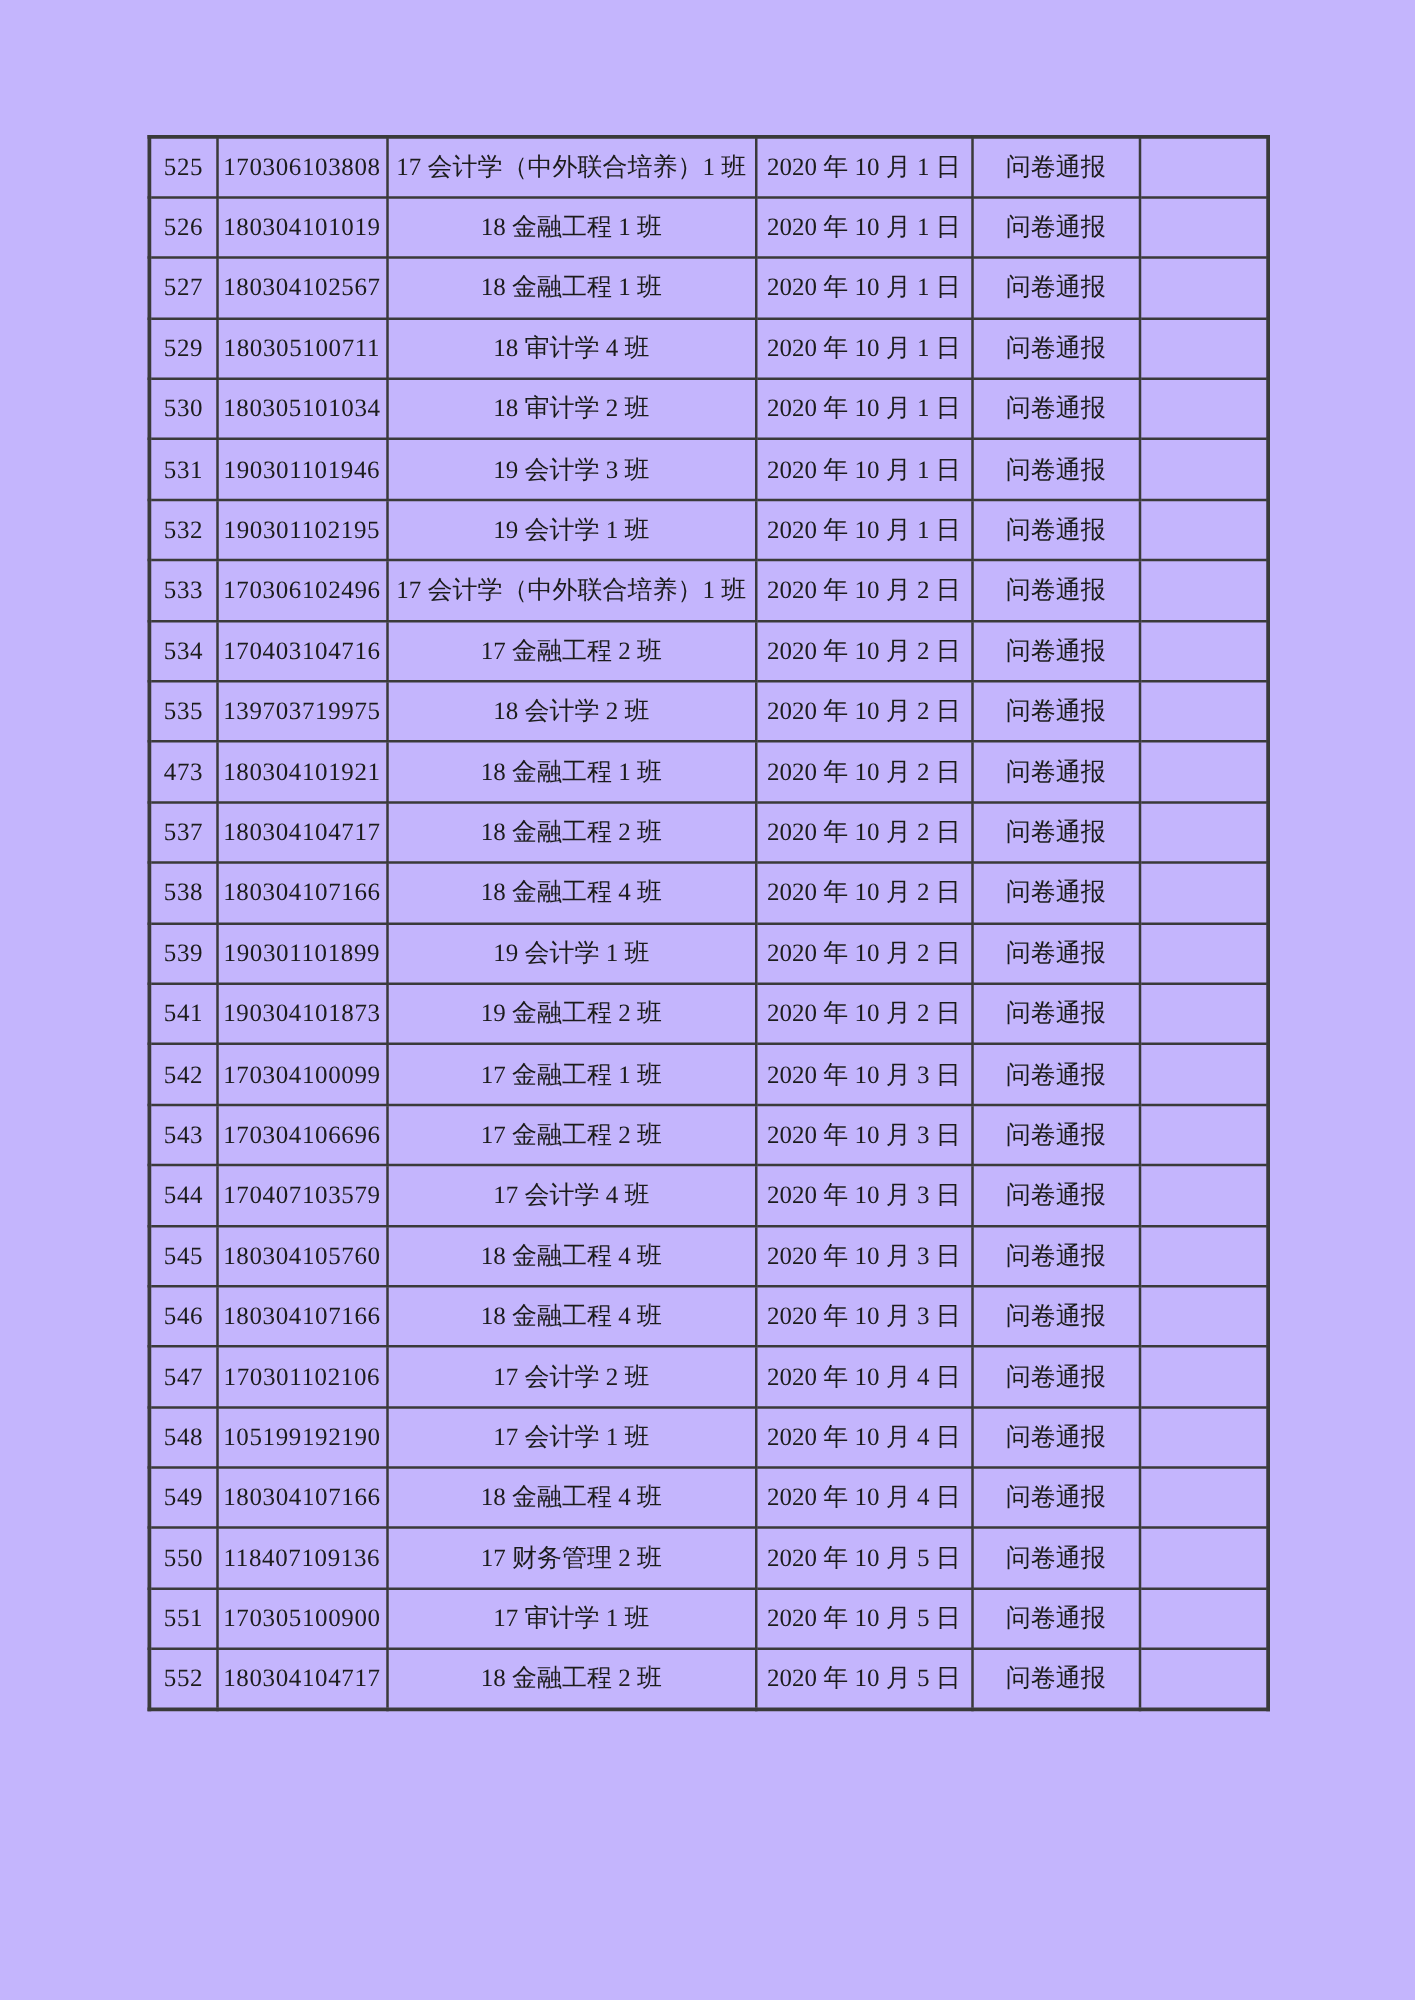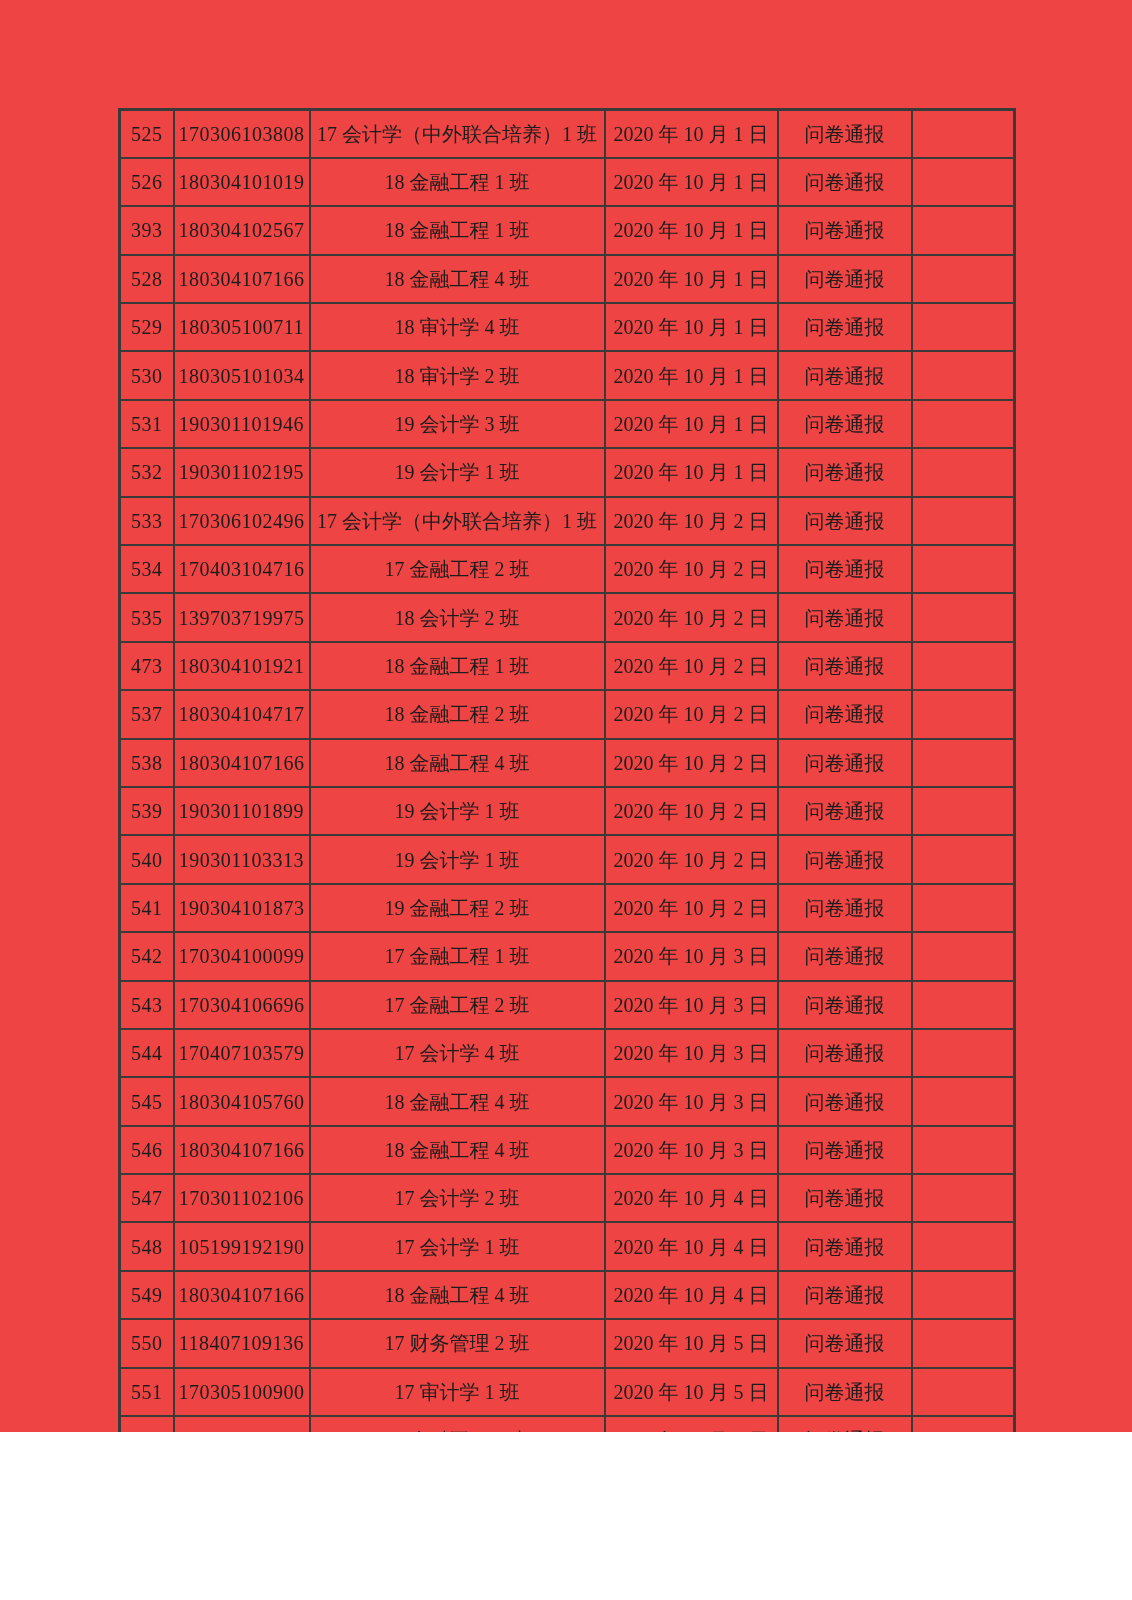--- a/index.html
+++ b/index.html
@@ -3,22 +3,22 @@
 <meta charset="utf-8">
 <style>
   html, body {
     margin: 0;
     padding: 0;
     background: #ffffff;
   }
   .page {
     position: relative;
     width: 1132px;
-    height: 1432px;
-    background: #ef4444;
+    height: 1600px;
+    background: #c4b5fd;
     font-family: "Liberation Serif", "DejaVu Serif", serif;
     color: #1c1c1c;
     overflow: hidden;
   }
   table.data-table {
     position: absolute;
     left: 118px;
     top: 108px;
     width: 895px;
     border-collapse: collapse;
@@ -70,31 +70,23 @@
         </tr>
         <tr>
           <td class="c-no">526</td>
           <td class="c-id">180304101019</td>
           <td class="c-class">18 金融工程 1 班</td>
           <td class="c-date">2020 年 10 月 1 日</td>
           <td class="c-cat">问卷通报</td>
           <td class="c-blank"></td>
         </tr>
         <tr>
-          <td class="c-no">393</td>
+          <td class="c-no">527</td>
           <td class="c-id">180304102567</td>
           <td class="c-class">18 金融工程 1 班</td>
-          <td class="c-date">2020 年 10 月 1 日</td>
-          <td class="c-cat">问卷通报</td>
-          <td class="c-blank"></td>
-        </tr>
-        <tr>
-          <td class="c-no">528</td>
-          <td class="c-id">180304107166</td>
-          <td class="c-class">18 金融工程 4 班</td>
           <td class="c-date">2020 年 10 月 1 日</td>
           <td class="c-cat">问卷通报</td>
           <td class="c-blank"></td>
         </tr>
         <tr>
           <td class="c-no">529</td>
           <td class="c-id">180305100711</td>
           <td class="c-class">18 审计学 4 班</td>
           <td class="c-date">2020 年 10 月 1 日</td>
           <td class="c-cat">问卷通报</td>
@@ -168,28 +160,20 @@
           <td class="c-no">538</td>
           <td class="c-id">180304107166</td>
           <td class="c-class">18 金融工程 4 班</td>
           <td class="c-date">2020 年 10 月 2 日</td>
           <td class="c-cat">问卷通报</td>
           <td class="c-blank"></td>
         </tr>
         <tr>
           <td class="c-no">539</td>
           <td class="c-id">190301101899</td>
-          <td class="c-class">19 会计学 1 班</td>
-          <td class="c-date">2020 年 10 月 2 日</td>
-          <td class="c-cat">问卷通报</td>
-          <td class="c-blank"></td>
-        </tr>
-        <tr>
-          <td class="c-no">540</td>
-          <td class="c-id">190301103313</td>
           <td class="c-class">19 会计学 1 班</td>
           <td class="c-date">2020 年 10 月 2 日</td>
           <td class="c-cat">问卷通报</td>
           <td class="c-blank"></td>
         </tr>
         <tr>
           <td class="c-no">541</td>
           <td class="c-id">190304101873</td>
           <td class="c-class">19 金融工程 2 班</td>
           <td class="c-date">2020 年 10 月 2 日</td>

